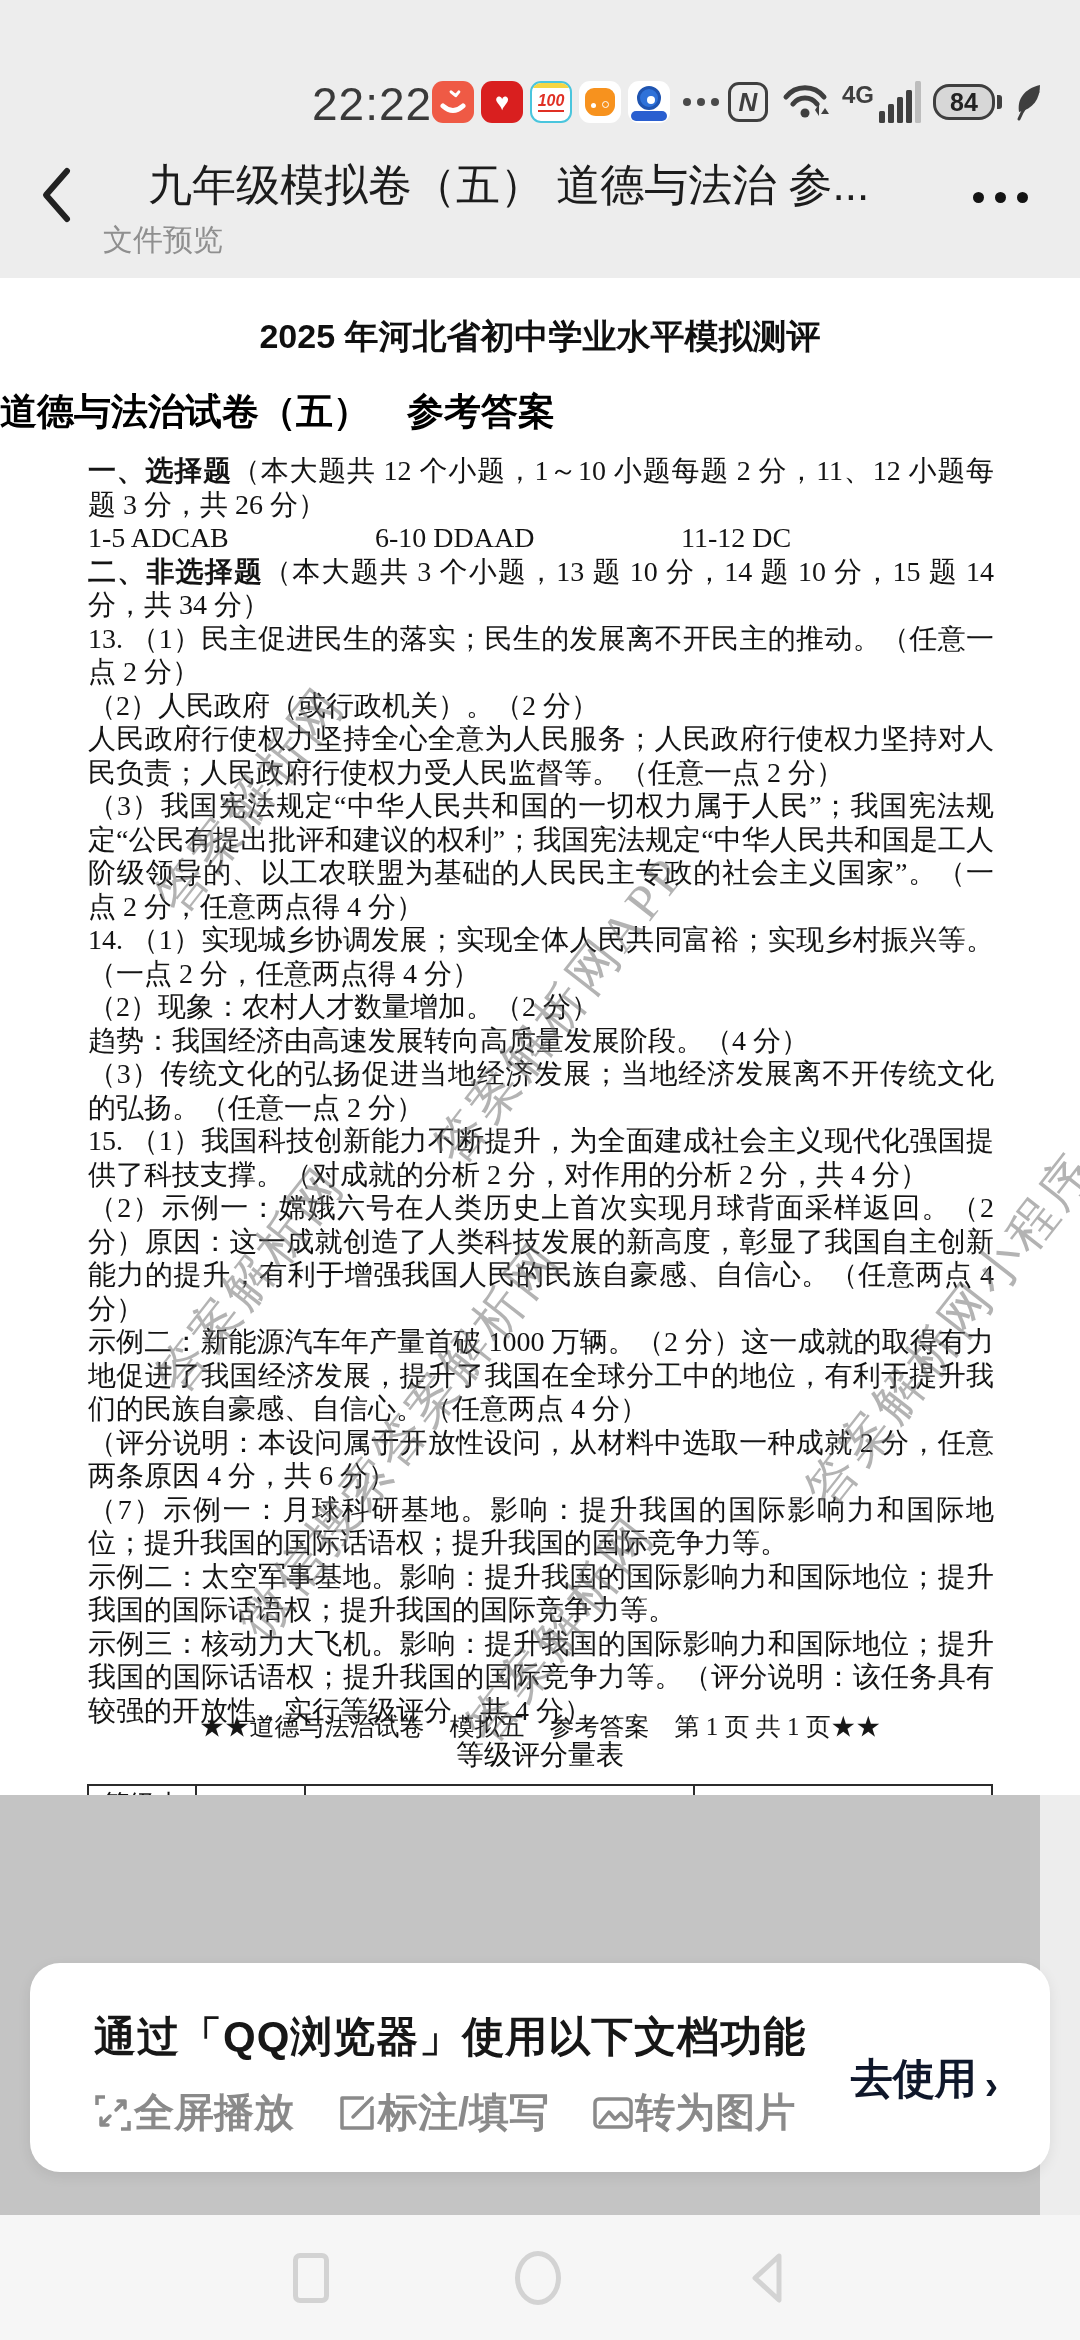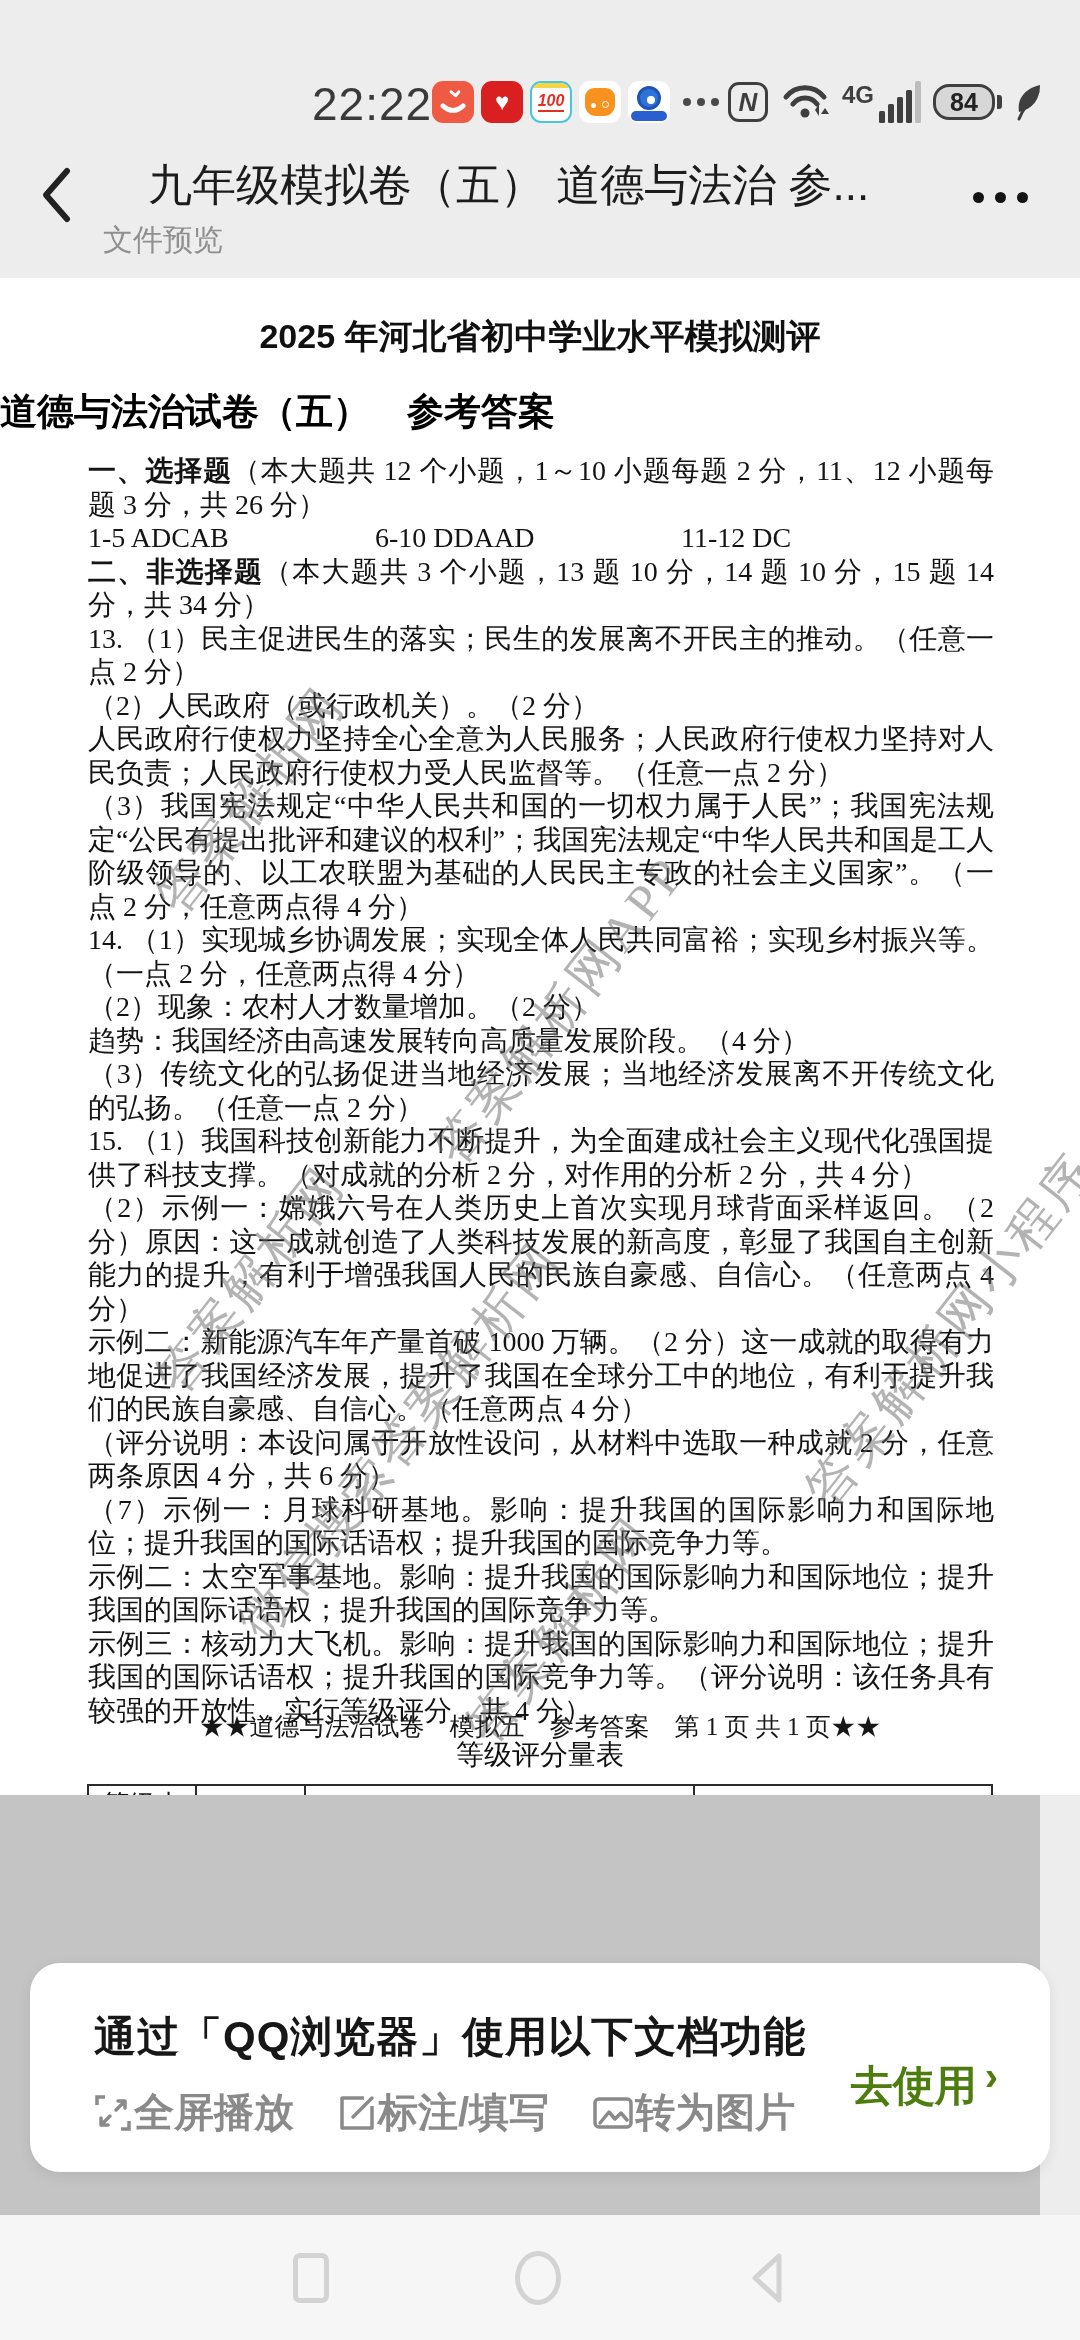--- a/index.html
+++ b/index.html
@@ -60,21 +60,21 @@
   table.rubric th, table.rubric td { border:2px solid #2b2b2b; text-align:center; vertical-align:middle; padding:3px 12px; line-height:32px; font-weight:400; }
   table.rubric th { height:44px; }
   .page-footer { position:absolute; left:0; width:1080px; top:1432px; text-align:center; font-family:"Liberation Serif","DejaVu Serif",serif; font-size:25px; color:#171717; }
   .wm-layer { position:absolute; inset:0; pointer-events:none; }
   .wm { position:absolute; white-space:nowrap; font-family:"Liberation Serif","DejaVu Serif",serif; font-size:50px; color:rgba(104,104,104,0.5); letter-spacing:4px; }
 
   
   .gray-area { position:absolute; top:1795px; left:0; width:1040px; height:420px; background:#c4c4c4;font-weight:bold; }
   .banner-card { position:absolute; left:30px; top:168px; width:1020px; height:209px; background:#fff; border-radius:30px; box-shadow:0 4px 14px rgba(0,0,0,0.08); }
   .banner-title { position:absolute; left:64px; top:46px; font-size:42px; color:#171717; letter-spacing:1px; }
-  .banner-action { position:absolute; right:52px; top:95px; display:flex; align-items:flex-start; gap:8px; font-size:42px; color:#4d7c0f; }
+  .banner-action { position:absolute; right:52px; top:88px; display:flex; align-items:flex-end; gap:8px; font-size:42px; color:#0f172a; }
   .banner-action .chev { font-size:40px; line-height:1; transform:translateY(-2px); }
   .banner-features { position:absolute; left:62px; top:122px; display:flex; align-items:center; gap:42px; }
   .feature { display:flex; align-items:center; font-size:40px; color:#8a8a8a; }
 
   
   .nav-bar { position:absolute; top:2215px; left:0; width:1080px; height:125px; background:#f6f6f6; display:flex; align-items:center; justify-content:center; gap:186px; }
   .nav-recents { width:36px; height:50px; border:5px solid #d3d3d3; border-radius:7px; }
   .nav-home { width:46px; height:54px; border:5px solid #d3d3d3; border-radius:50%; }
 </style>
 </head>

